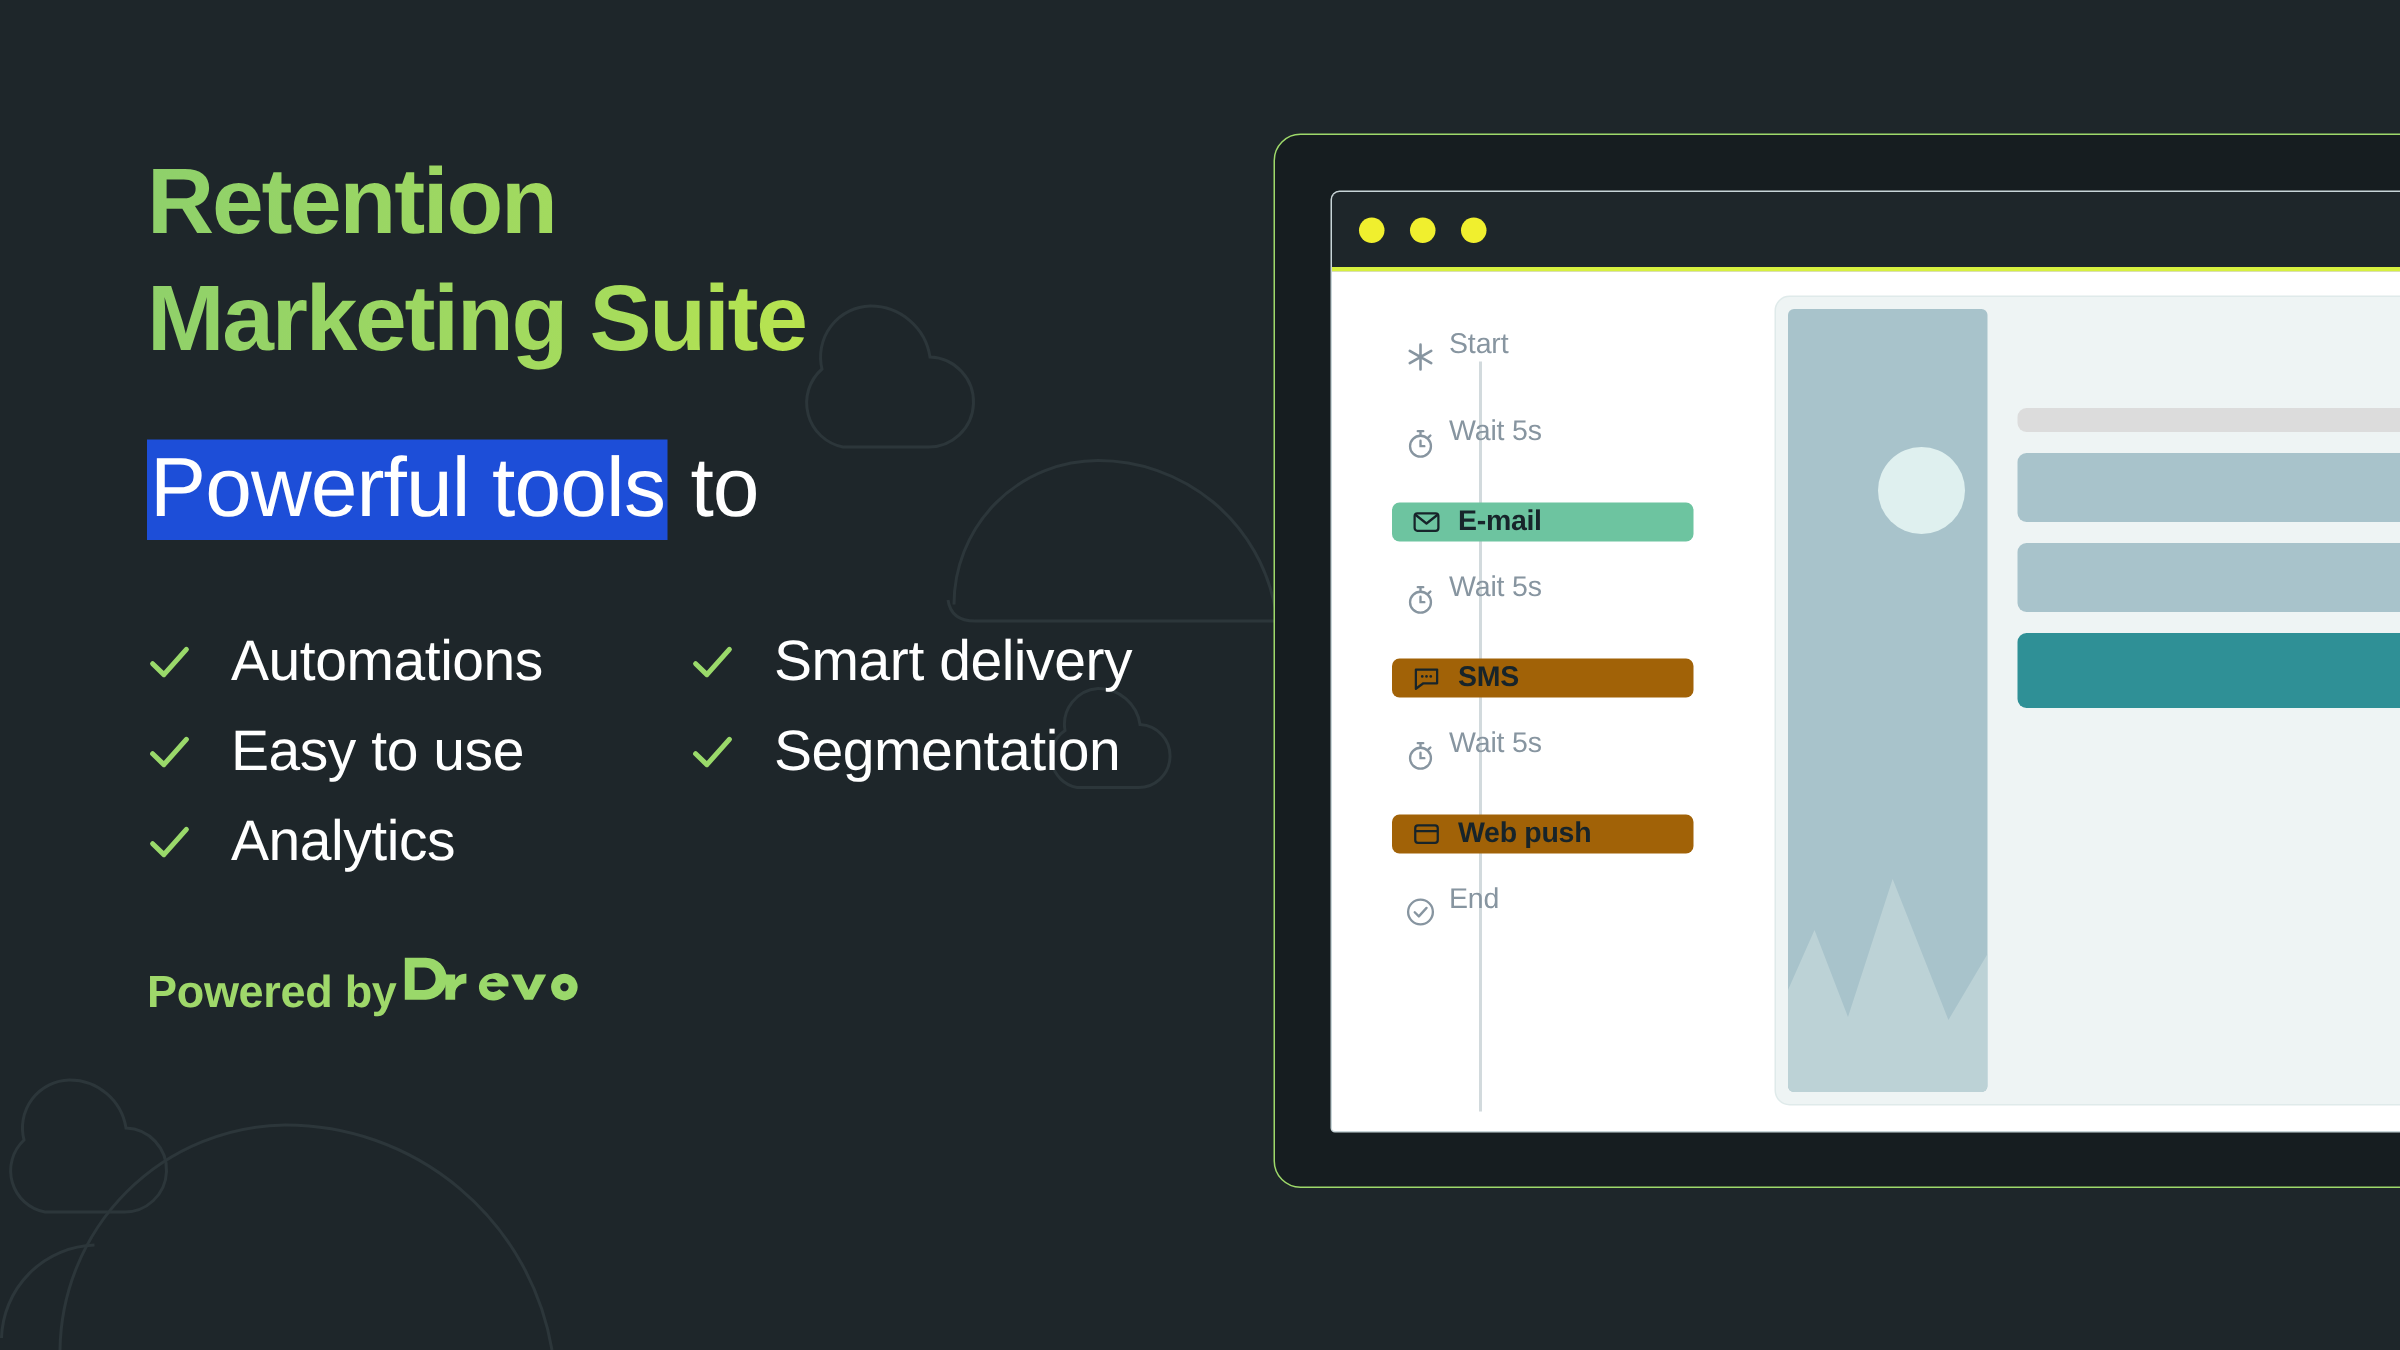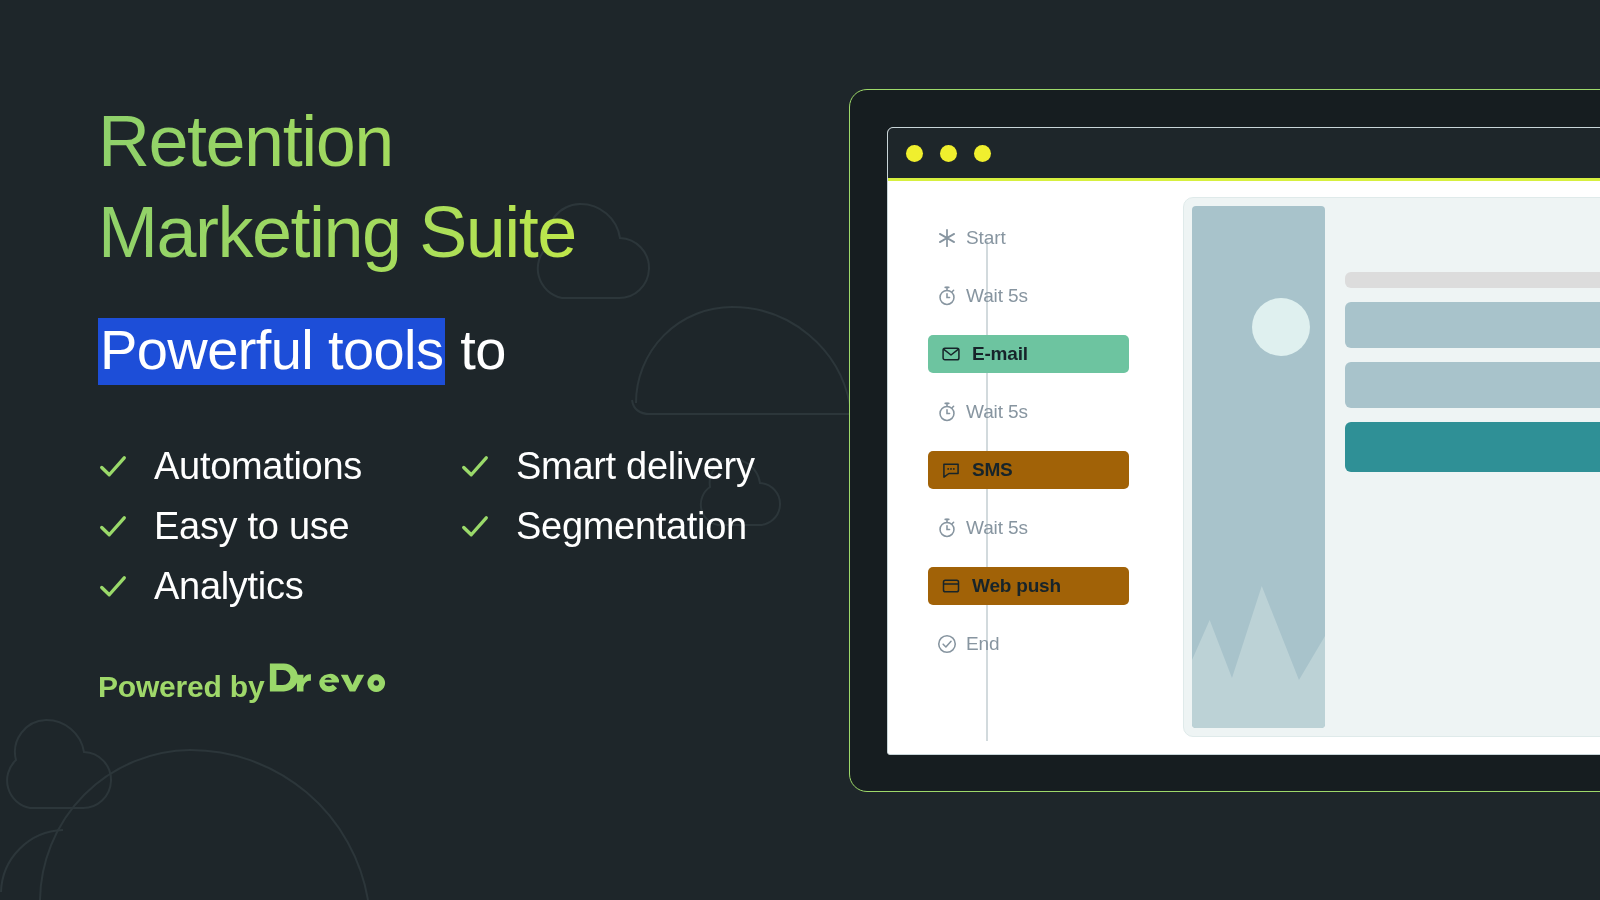--- a/index.html
+++ b/index.html
@@ -11,21 +11,21 @@
 
   .stage { position:relative; width:1600px; height:900px; background:#1e262a; overflow:hidden; }
 
   
   .clouds { position:absolute; inset:0; pointer-events:none; }
 
   
   .left { position:absolute; left:98px; top:96px; width:760px; }
 
   .headline {
-    font-size:72px; line-height:1.26; font-weight:400; letter-spacing:-1.5px;
+    font-size:62px; line-height:1.26; font-weight:700; letter-spacing:-1.5px;
     background:linear-gradient(100deg,#8ed06b 0%, #a6dc5c 42%, #c6ea45 70%, #d9f43a 100%);
     -webkit-background-clip:text; background-clip:text;
     color:transparent; -webkit-text-fill-color:transparent;
     white-space:pre-line;
   }
 
   .subhead { margin-top:34px; font-size:56px; line-height:1.39; color:#ffffff; font-weight:400; letter-spacing:-0.6px; }
   .subhead .hl { background:#1d4ed8; color:#ffffff; padding:0 2px 4px 2px; box-decoration-break:clone; -webkit-box-decoration-break:clone; }
   .subhead .l2 { display:block; }
 
@@ -57,25 +57,25 @@
     display:flex; align-items:center; padding-left:18px; gap:17px;
   }
   .dot { width:17px; height:17px; border-radius:50%; background:#f0ef2e; }
 
   .appbody { position:relative; height:572px; background:#fff; display:flex; }
 
   
   .flow { position:relative; width:295px; padding:24px 0 0 40px; }
   .rail { position:absolute; left:98px; top:60px; width:1.5px; height:500px; background:#d2dadd; }
 
-  .node { position:relative; display:flex; align-items:center; height:38px; margin-bottom:20px; z-index:2; }
+  .node { position:relative; display:flex; height:38px; margin-bottom:20px; z-index:2; }
   .node .ic { width:38px; flex:0 0 38px; display:flex; align-items:center; justify-content:center; }
   .node .lbl { font-size:19px; color:#8795a0; letter-spacing:-0.1px; }
 
-  .chip { position:relative; z-index:2; display:flex; align-items:center; height:38px; width:201px;
+  .chip { position:relative; z-index:2; display:flex; align-items:center; height:26px; width:201px;
           border-radius:5px; margin-bottom:20px; padding-left:8px; }
   .chip .ic { width:30px; flex:0 0 30px; display:flex; align-items:center; justify-content:center; }
   .chip .lbl { font-size:19px; font-weight:700; color:#17242a; letter-spacing:-0.2px; margin-left:6px; }
   .chip.green { background:#6dc4a0; }
   .chip.mint  { background:#a16207;text-align:center; }
 
   .node.first { margin-top:14px; }
 
   
   .preview {

